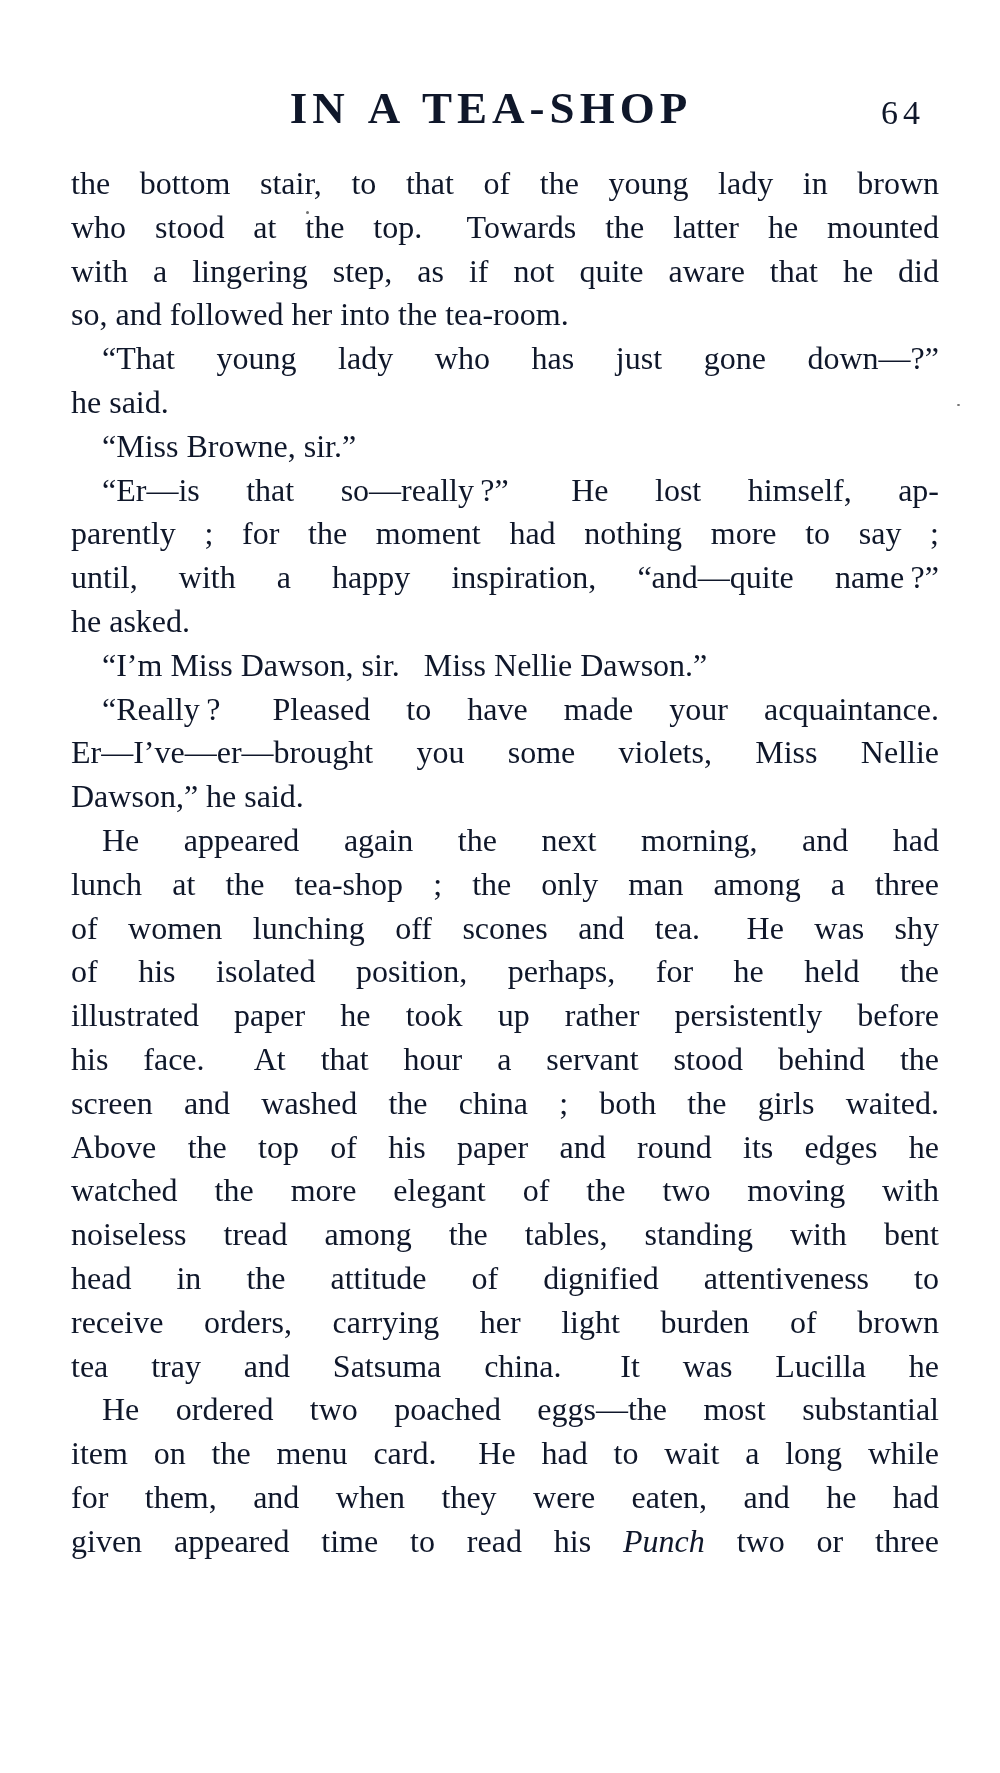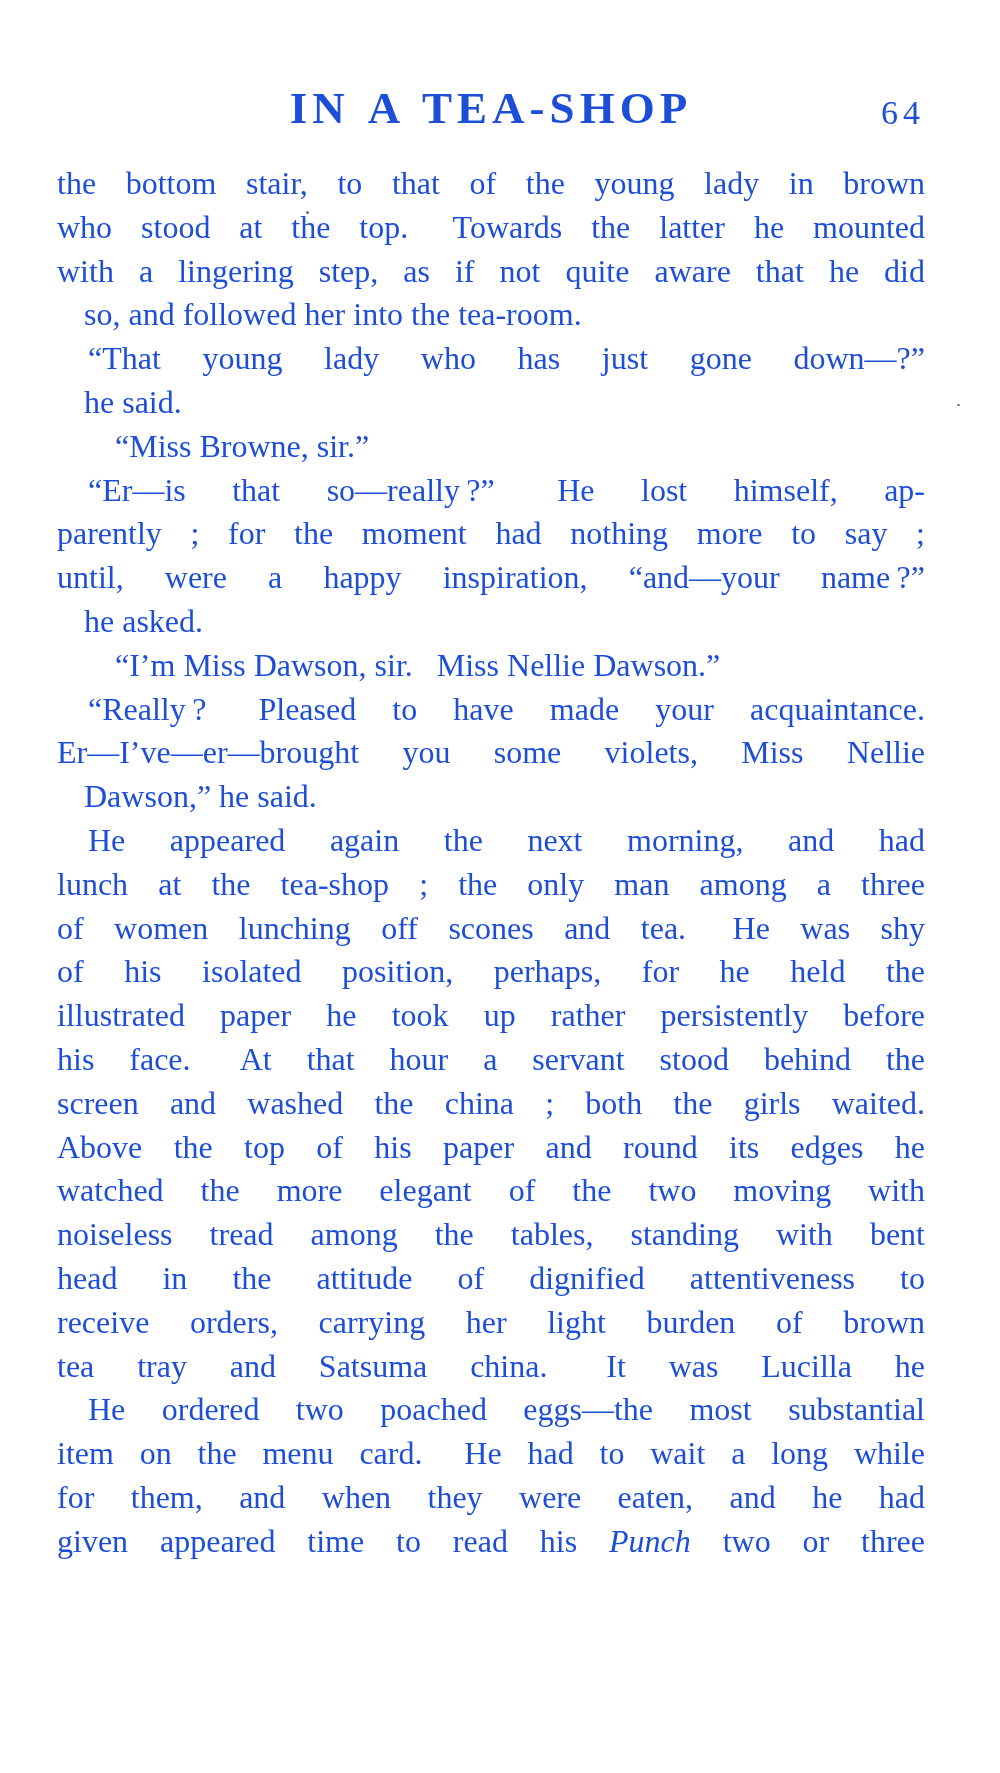--- a/index.html
+++ b/index.html
@@ -2,21 +2,21 @@
 <html><head>
 <meta charset="utf-8">
 <style>
   html, body { margin: 0; padding: 0; background: #e8e8e8; }
   .book-page {
     position: relative;
     width: 1000px;
     height: 1773px;
     background: #ffffff;
     font-family: "Liberation Serif", serif;
-    color: #1d4ed8;
+    color: #0f172a;
     overflow: hidden;
     margin: 0 auto;
   }
   .running-header {
     position: absolute;
     left: 57px;
     top: 86px;
     width: 868px;
     height: 50px;
   }
@@ -32,34 +32,33 @@
   .page-number {
     position: absolute;
     right: 0;
     top: 10px;
     font-size: 34px;
     line-height: 1;
     letter-spacing: 5px;
   }
   .body-text {
     position: absolute;
-    left: 57px;
+    left: 71px;
     top: 162px;
     width: 868px;
     font-size: 32px;
     line-height: 43.8px;
   }
   .line {
     text-align: justify;
     text-align-last: justify;
   }
   .line.left {
     text-align: left;
     text-align-last: left;
-    margin-left: 27px;
   }
   .line.indent {
     text-indent: 31px;
   }
   .line i { font-style: italic; }
   .scan-speckle {
     position: absolute;
     background: #6f6f6f;
     border-radius: 50%;
   }
@@ -78,21 +77,21 @@
   <div class="body-text">
       <div class="line"><span>the bottom stair, to that of the young lady in brown</span></div>
       <div class="line"><span>who stood at the top.  Towards the latter he mounted</span></div>
       <div class="line"><span>with a lingering step, as if not quite aware that he did</span></div>
       <div class="line left"><span>so, and followed her into the tea-room.</span></div>
       <div class="line indent"><span>“That young lady who has just gone down—?”</span></div>
       <div class="line left"><span>he said.</span></div>
       <div class="line left indent"><span>“Miss Browne, sir.”</span></div>
       <div class="line indent"><span>“Er—is that so—really ?”  He lost himself, ap-</span></div>
       <div class="line"><span>parently ; for the moment had nothing more to say ;</span></div>
-      <div class="line"><span>until, were a happy inspiration, “and—your name ?”</span></div>
+      <div class="line"><span>until, with a happy inspiration, “and—quite name ?”</span></div>
       <div class="line left"><span>he asked.</span></div>
       <div class="line left indent"><span>“I’m Miss Dawson, sir.  Miss Nellie Dawson.”</span></div>
       <div class="line indent"><span>“Really ?  Pleased to have made your acquaintance.</span></div>
       <div class="line"><span>Er—I’ve—er—brought you some violets, Miss Nellie</span></div>
       <div class="line left"><span>Dawson,” he said.</span></div>
       <div class="line indent"><span>He appeared again the next morning, and had</span></div>
       <div class="line"><span>lunch at the tea-shop ; the only man among a three</span></div>
       <div class="line"><span>of women lunching off scones and tea.  He was shy</span></div>
       <div class="line"><span>of his isolated position, perhaps, for he held the</span></div>
       <div class="line"><span>illustrated paper he took up rather persistently before</span></div>

